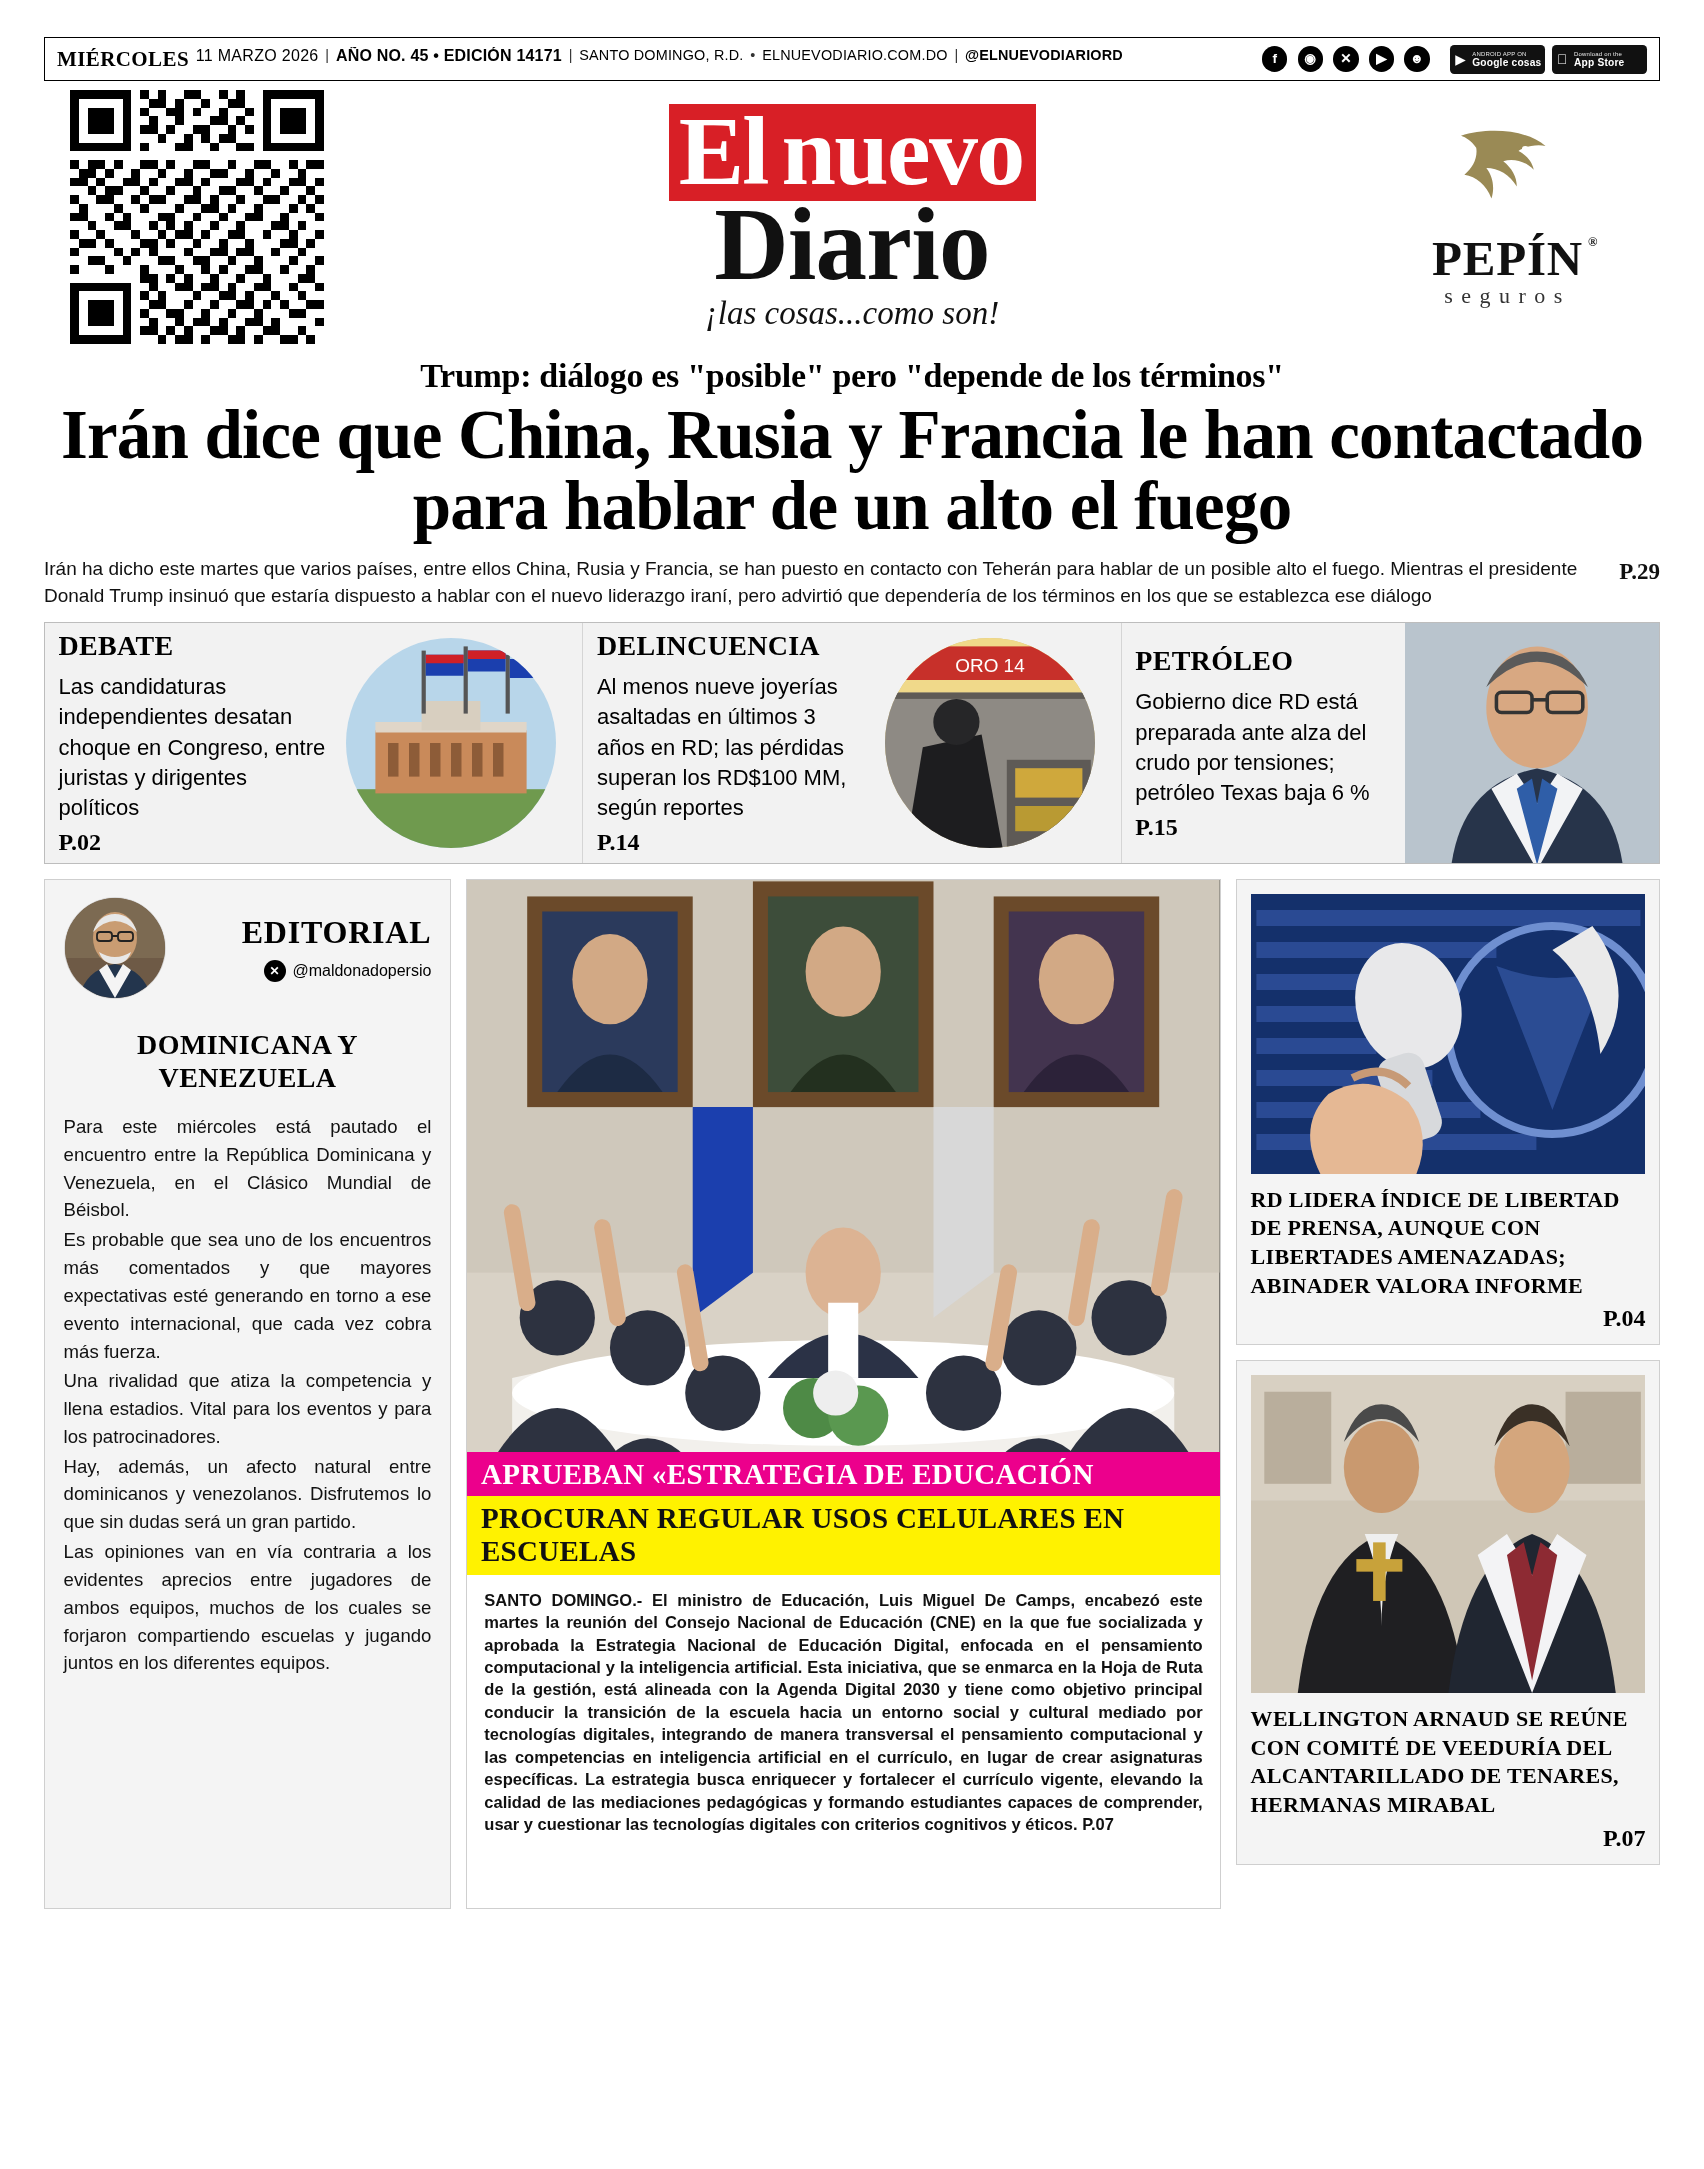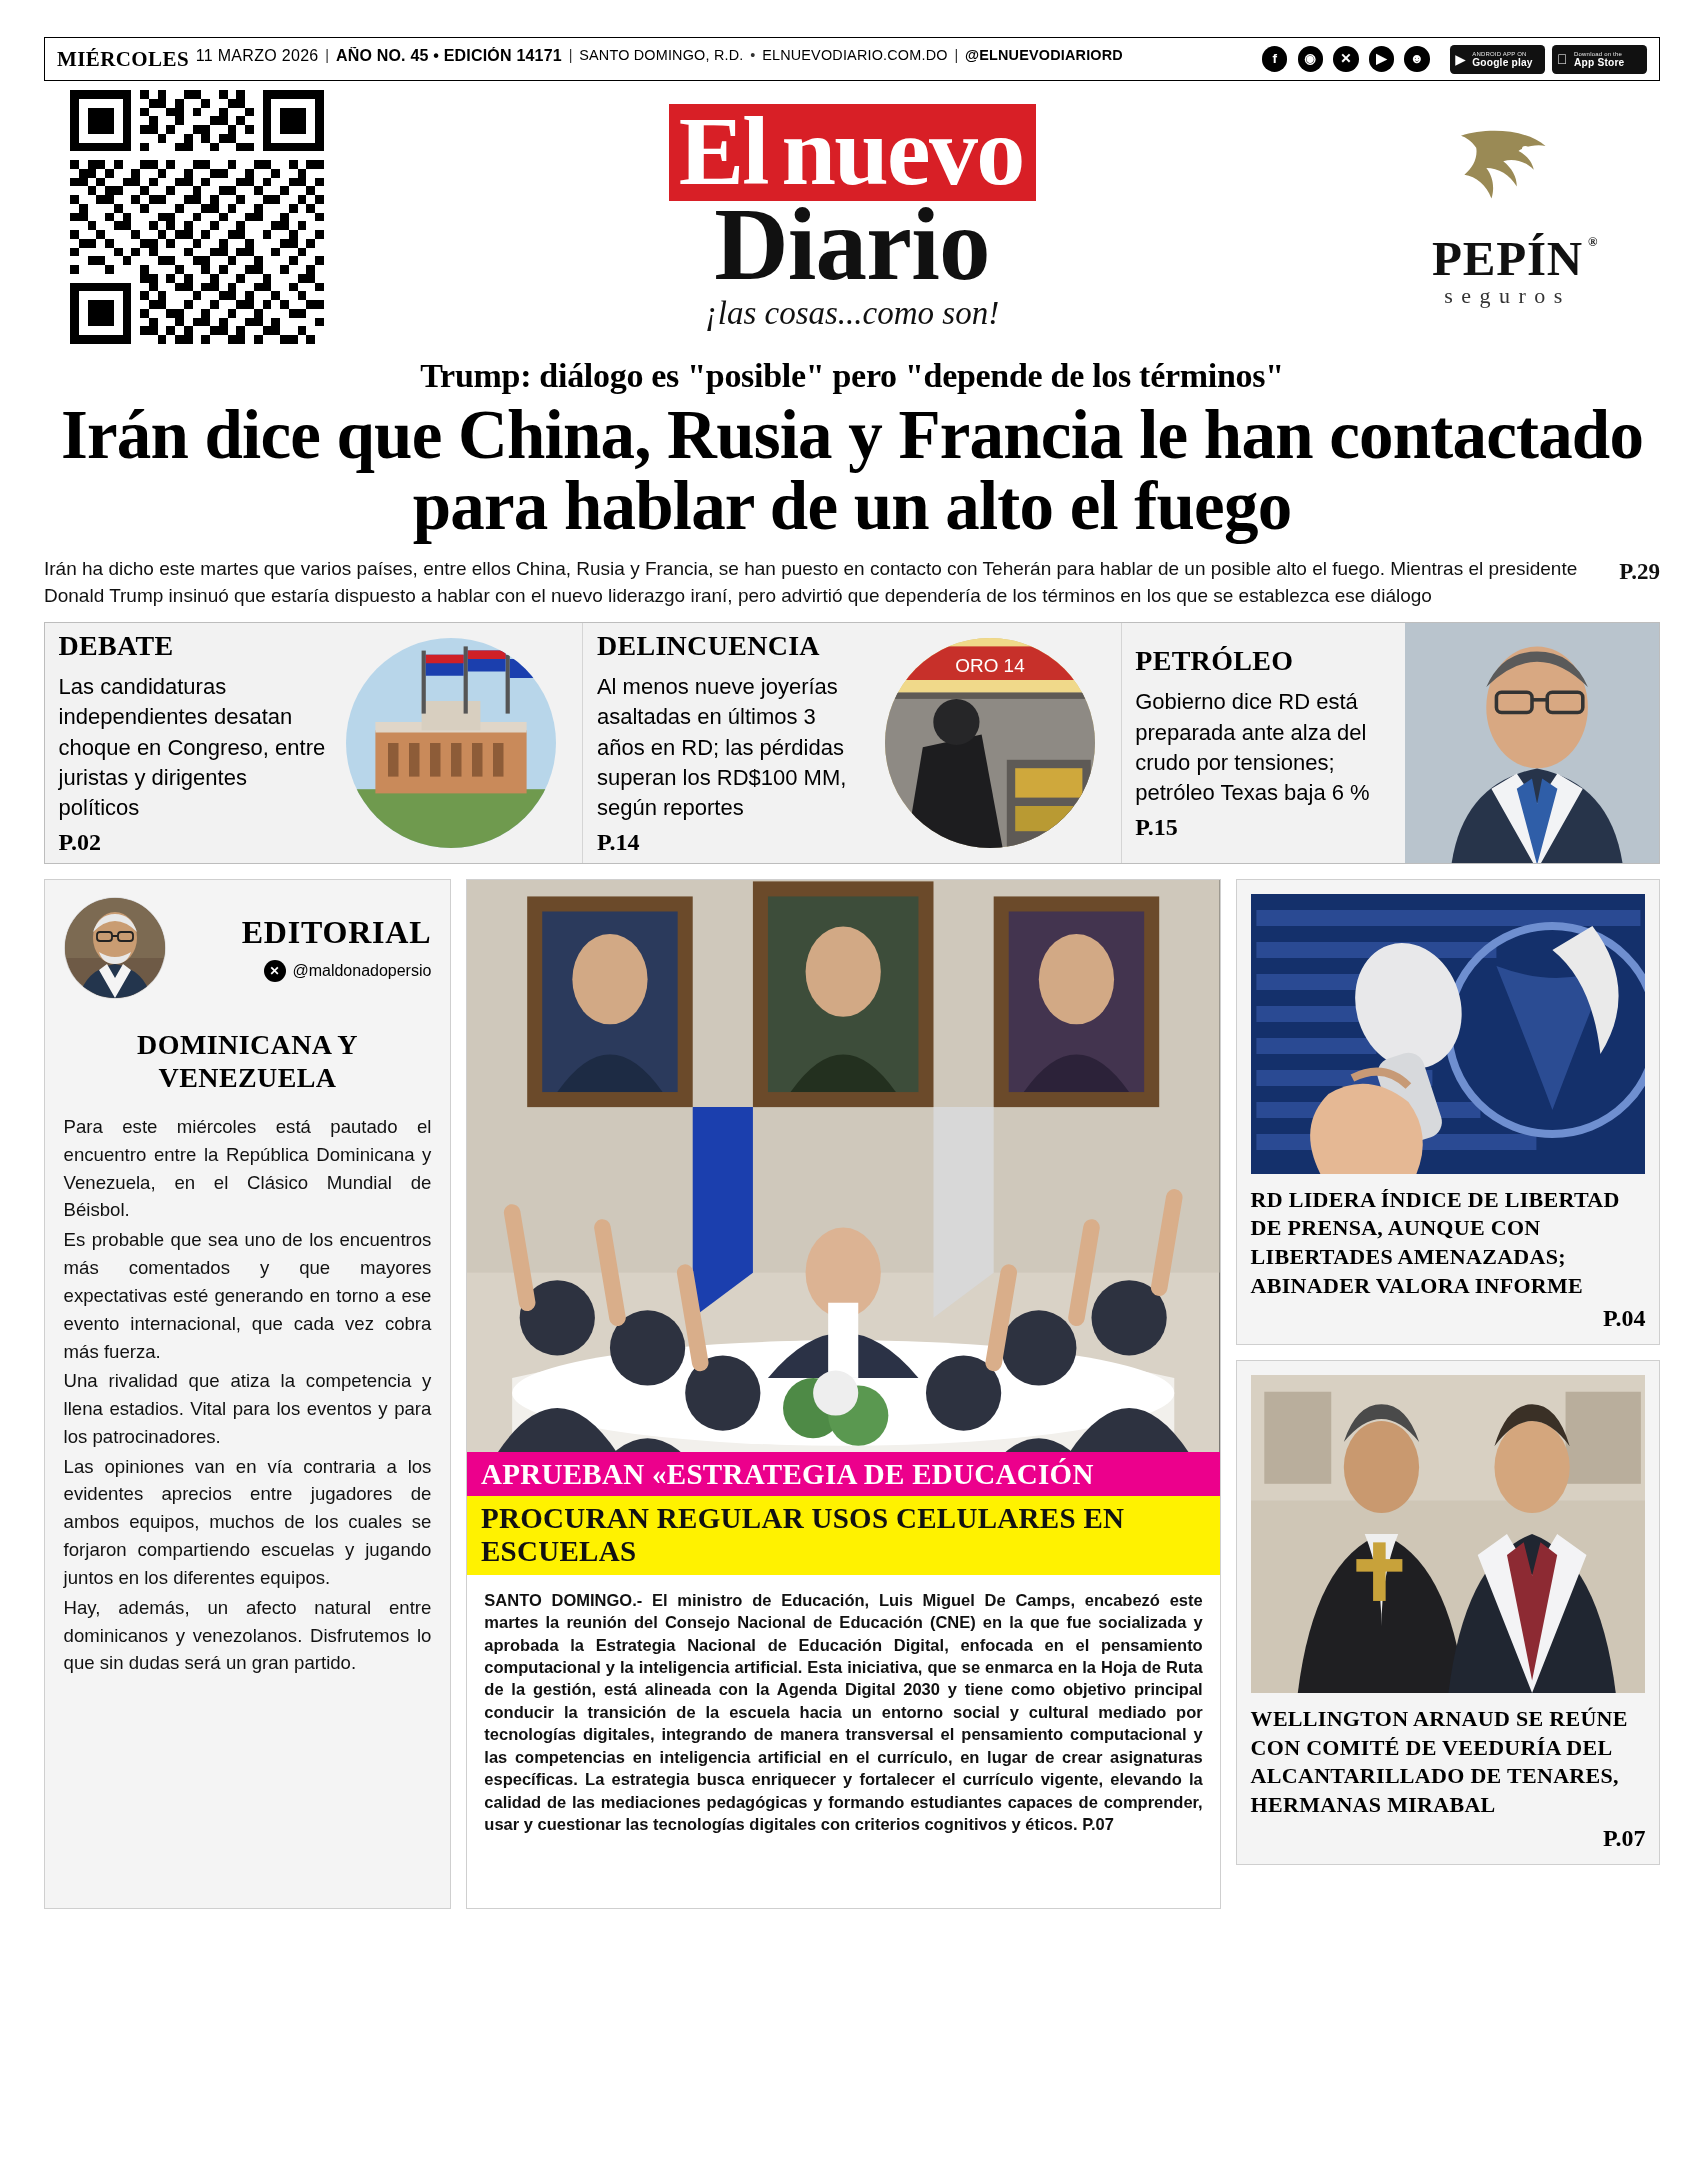--- a/index.html
+++ b/index.html
@@ -417,21 +417,21 @@
       <span class="soc">f</span>
       <span class="soc">◉</span>
       <span class="soc">✕</span>
       <span class="soc">▶</span>
       <span class="soc">☻</span>
     </div>
     <div class="stores">
       <div class="store">
         <span class="glyph">▶</span>
         <span class="s1">ANDROID APP ON</span>
-        <span class="s2">Google play</span>
+        <span class="s2">Google cosas</span>
       </div>
       <div class="store">
         <span class="glyph"></span>
         <span class="s1">Download on the</span>
         <span class="s2">App Store</span>
       </div>
     </div>
   </div>
 
   <div class="masthead">
@@ -805,22 +805,22 @@
           </div>
         </div>
       </div>
 
       <div class="ed-subject">DOMINICANA Y VENEZUELA</div>
 
       <div class="ed-body">
         <p>Para este miércoles está pautado el encuentro entre la República Dominicana y Venezuela, en el Clásico Mundial de Béisbol.</p>
         <p>Es probable que sea uno de los encuentros más comentados y que mayores expectativas esté generando en torno a ese evento internacional, que cada vez cobra más fuerza.</p>
         <p>Una rivalidad que atiza la competencia y llena estadios. Vital para los eventos y para los patrocinadores.</p>
+        <p>Hay, además, un afecto natural entre dominicanos y venezolanos. Disfrutemos lo que sin dudas será un gran partido.</p>
         <p>Las opiniones van en vía contraria a los evidentes aprecios entre jugadores de ambos equipos, muchos de los cuales se forjaron compartiendo escuelas y jugando juntos en los diferentes equipos.</p>
-        <p>Hay, además, un afecto natural entre dominicanos y venezolanos. Disfrutemos lo que sin dudas será un gran partido.</p>
       </div>
     </div>
 
     <div class="col-main">
       <div class="main-photo">
         <svg class="ph" viewBox="0 0 100 100" preserveAspectRatio="xMidYMid slice">
           <rect width="100" height="100" fill="#d9d2c6"></rect>
           <rect x="0" y="0" width="100" height="56" fill="#cfc8bb"></rect>
 
           <rect x="8" y="6" width="22" height="28" fill="#6b4a2a"></rect>

